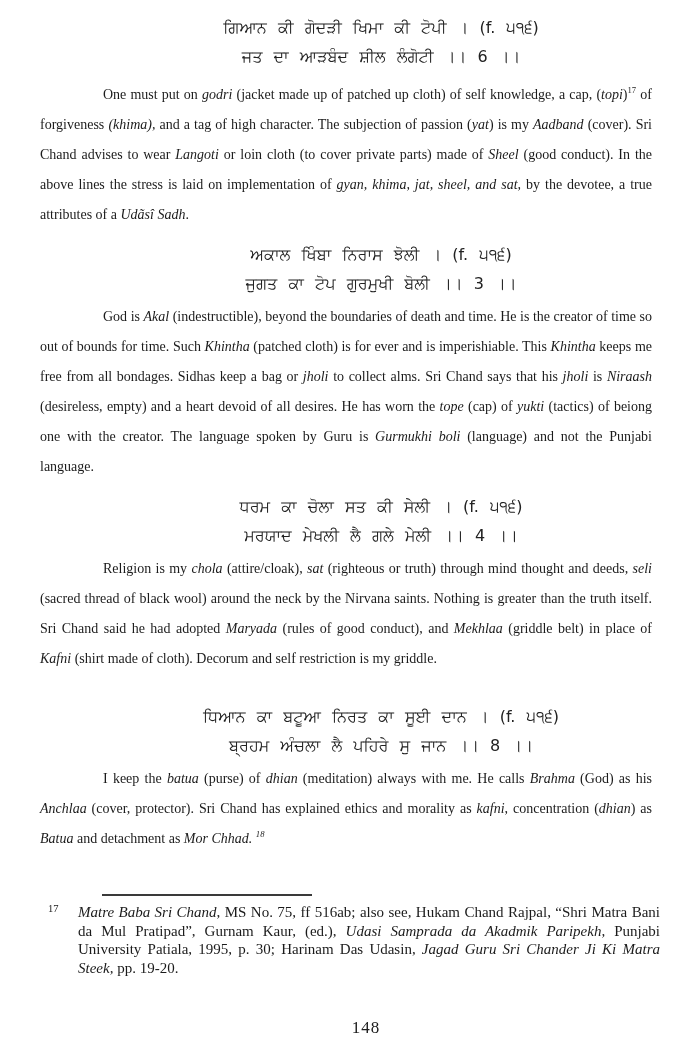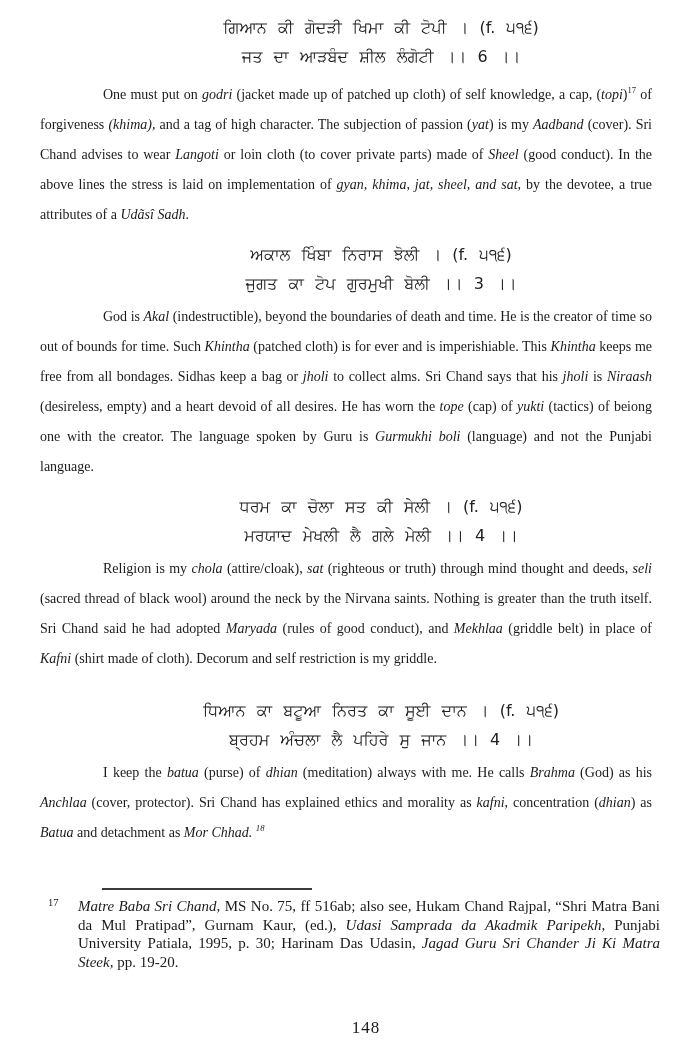--- a/index.html
+++ b/index.html
@@ -91,23 +91,23 @@
 
   <p class="para tight"><span>God is </span><span class="it">Akal</span><span> (indestructible), beyond the boundaries of death and time. He is the creator of time so out of bounds for time. Such </span><span class="it">Khintha</span><span> (patched cloth) is for ever and is imperishiable. This </span><span class="it">Khintha</span><span> keeps me free from all bondages. Sidhas keep a bag or </span><span class="it">jholi</span><span> to collect alms. Sri Chand says that his </span><span class="it">jholi</span><span> is </span><span class="it">Niraash</span><span> (desireless, empty) and a heart devoid of all desires. He has worn the </span><span class="it">tope</span><span> (cap) of </span><span class="it">yukti</span><span> (tactics) of beiong one with the creator. The language spoken by Guru is </span><span class="it">Gurmukhi boli</span><span> (language) and not the Punjabi language.</span></p>
 
   <div class="verse">
     <div class="verse-line">ਧਰਮ ਕਾ ਚੋਲਾ ਸਤ ਕੀ ਸੇਲੀ । (f. ੫੧੬)</div>
     <div class="verse-line">ਮਰਯਾਦ ਮੇਖਲੀ ਲੈ ਗਲੇ ਮੇਲੀ ।। 4 ।।</div>
   </div>
 
   <p class="para tight"><span>Religion is my </span><span class="it">chola</span><span> (attire/cloak), </span><span class="it">sat</span><span> (righteous or truth) through mind thought and deeds, </span><span class="it">seli</span><span> (sacred thread of black wool) around the neck by the Nirvana saints. Nothing is greater than the truth itself. Sri Chand said he had adopted </span><span class="it">Maryada</span><span> (rules of good conduct), and </span><span class="it">Mekhlaa</span><span> (griddle belt) in place of </span><span class="it">Kafni</span><span> (shirt made of cloth). Decorum and self restriction is my griddle.</span></p>
 
-  <div class="verse" style="margin-top:22px">
+  <div class="verse" style="margin-top:28px">
     <div class="verse-line">ਧਿਆਨ ਕਾ ਬਟੂਆ ਨਿਰਤ ਕਾ ਸੂਈ ਦਾਨ । (f. ੫੧੬)</div>
-    <div class="verse-line">ਬ੍ਰਹਮ ਅੰਚਲਾ ਲੈ ਪਹਿਰੇ ਸੁ ਜਾਨ ।। 4 ।।</div>
+    <div class="verse-line">ਬ੍ਰਹਮ ਅੰਚਲਾ ਲੈ ਪਹਿਰੇ ਸੁ ਜਾਨ ।। 8 ।।</div>
   </div>
 
   <p class="para tight"><span>I keep the </span><span class="it">batua</span><span> (purse) of </span><span class="it">dhian</span><span> (meditation) always with me. He calls </span><span class="it">Brahma</span><span> (God) as his </span><span class="it">Anchlaa</span><span> (cover, protector). Sri Chand has explained ethics and morality as </span><span class="it">kafni</span><span>, concentration (</span><span class="it">dhian</span><span>) as </span><span class="it">Batua</span><span> and detachment as </span><span class="it">Mor Chhad.</span><span> </span><sup class="marker it">18</sup></p>
 
   <div class="footnotes">
     <hr class="fn-rule">
     <div class="fn">
       <span class="fn-num">17</span>
       <span class="fn-text"><span class="it">Matre Baba Sri Chand</span><span>, MS No. 75, ff 516ab; also see, Hukam Chand Rajpal, “Shri Matra Bani da Mul Pratipad”, Gurnam Kaur, (ed.),  </span><span class="it">Udasi Samprada da Akadmik Paripekh,</span><span> Punjabi University Patiala, 1995, p. 30; Harinam Das Udasin, </span><span class="it">Jagad Guru Sri Chander Ji Ki Matra Steek,</span><span> pp. 19-20.</span></span>
     </div>

